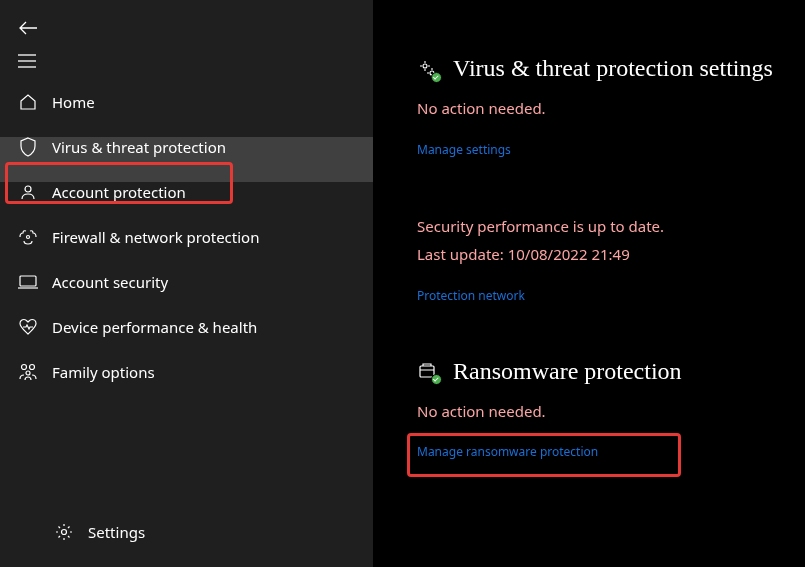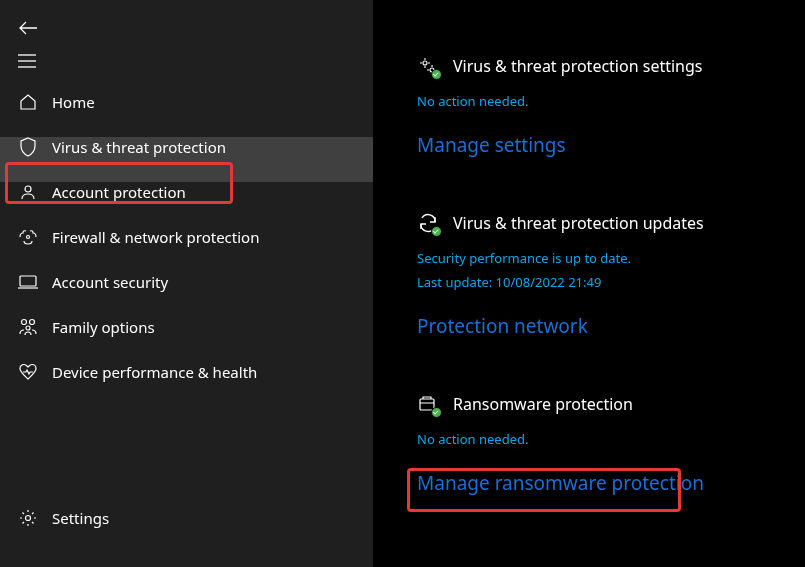--- a/index.html
+++ b/index.html
@@ -53,21 +53,21 @@
     flex-shrink: 0;
   }
   .nav-item .label { font-size: 15px; color: #fff; }
   .highlight-box {
     position: absolute;
     border: 3px solid #e53935;
     border-radius: 4px;
     pointer-events: none;
   }
   .sidebar-bottom {
-    padding-bottom: 14px;
+    margin-left: 36px;
   }
   .content {
     flex: 1;
     background: #000;
     padding: 55px 0 0 44px;
     overflow: hidden;
   }
   .section { margin-bottom: 54px; }
   .section-head {
     display: flex;
@@ -78,32 +78,33 @@
     width: 22px;
     height: 22px;
     margin-right: 14px;
     flex-shrink: 0;
     display: flex;
     align-items: center;
     justify-content: center;
     position: relative;
   }
   .section-title {
-    font-size: 16px;
+    font-size: 24px;
     font-weight: 400;
     color: #fff;
+    font-family: Liberation Serif, serif;
   }
   .section-body {
-    font-size: 13px;
-    color: #0ea5e9;
+    font-size: 15px;
+    color: #fca5a5;
     line-height: 1.9;
   }
   .link {
     color: #1a6fd6;
-    font-size: 19px;
+    font-size: 12px;
     cursor: pointer;
     display: inline-block;
     margin-top: 18px;
   }
   svg { display: block; }
   .check-badge {
     position: absolute;
     right: -3px;
     bottom: -3px;
     width: 11px;
@@ -184,37 +185,37 @@
             <rect x="2" y="2" width="16" height="10" rx="1"></rect>
             <line x1="0" y1="14" x2="20" y2="14"></line>
           </svg>
       </span>
       <span class="label">Account security</span>
     </div>
 
     <div class="nav-item">
       <span class="icon">
         <svg width="20" height="18" viewBox="0 0 20 18" fill="none" stroke="#fff" stroke-width="1.2">
+            <path d="M10 16 C6 12 2 9 2 5.5 C2 3 4 1.5 6 1.5 C8 1.5 9 3 10 4 C11 3 12 1.5 14 1.5 C16 1.5 18 3 18 5.5 C18 9 14 12 10 16 Z"></path>
+            <path d="M5 9 H8 L9 7 L11 11 L12 9 H15"></path>
+          </svg>
+      </span>
+      <span class="label">Device performance &amp; health</span>
+    </div>
+
+    <div class="nav-item">
+      <span class="icon">
+        <svg width="20" height="18" viewBox="0 0 20 18" fill="none" stroke="#fff" stroke-width="1.2">
             <circle cx="6" cy="4" r="2.5"></circle>
             <circle cx="14" cy="4" r="2.5"></circle>
             <circle cx="10" cy="10" r="2"></circle>
             <path d="M2 16 Q2 12 6 12 M18 16 Q18 12 14 12 M7 17 Q7 14 10 14 Q13 14 13 17"></path>
           </svg>
       </span>
       <span class="label">Family options</span>
-    </div>
-
-    <div class="nav-item">
-      <span class="icon">
-        <svg width="20" height="18" viewBox="0 0 20 18" fill="none" stroke="#fff" stroke-width="1.2">
-            <path d="M10 16 C6 12 2 9 2 5.5 C2 3 4 1.5 6 1.5 C8 1.5 9 3 10 4 C11 3 12 1.5 14 1.5 C16 1.5 18 3 18 5.5 C18 9 14 12 10 16 Z"></path>
-            <path d="M5 9 H8 L9 7 L11 11 L12 9 H15"></path>
-          </svg>
-      </span>
-      <span class="label">Device performance &amp; health</span>
     </div>
 
   </div>
 
   <div class="sidebar-bottom">
     <div class="nav-item">
       <span class="icon">
         <svg width="18" height="18" viewBox="0 0 18 18" fill="none" stroke="#fff" stroke-width="1.2">
             <circle cx="9" cy="9" r="2.5"></circle>
             <path d="M9 1 V3 M9 15 V17 M1 9 H3 M15 9 H17 M3.5 3.5 L5 5 M13 13 L14.5 14.5 M3.5 14.5 L5 13 M13 5 L14.5 3.5"></path>
@@ -242,31 +243,20 @@
       </span>
       <span class="section-title">Virus &amp; threat protection settings</span>
     </div>
     <div class="section-body">
       <div>No action needed.</div>
     </div>
     <span class="link">Manage settings</span>
   </div>
 
   <div class="section">
-    <div class="section-head">
-      <span class="sicon">
-        <svg width="20" height="20" viewBox="0 0 20 20" fill="none" stroke="#fff" stroke-width="1.4">
-            <path d="M4 5 A7 7 0 0 1 17 9"></path>
-            <path d="M16 15 A7 7 0 0 1 3 11"></path>
-            <path d="M17 4 V9 H12 M3 16 V11 H8"></path>
-          </svg>
-        <span class="check-badge"></span>
-      </span>
-      <span class="section-title">Virus &amp; threat protection updates</span>
-    </div>
     <div class="section-body">
       <div>Security performance is up to date.</div>
       <div>Last update: 10/08/2022 21:49</div>
     </div>
     <span class="link">Protection network</span>
   </div>
 
   <div class="section" style="margin-bottom:10px; position:relative;">
     <div class="section-head">
       <span class="sicon">

